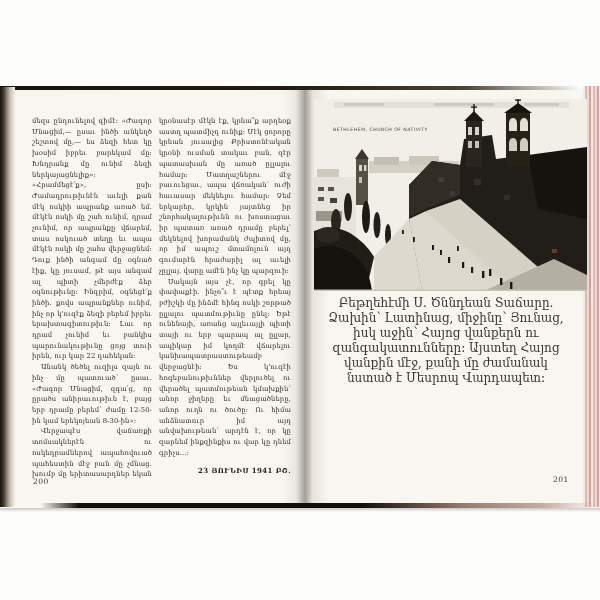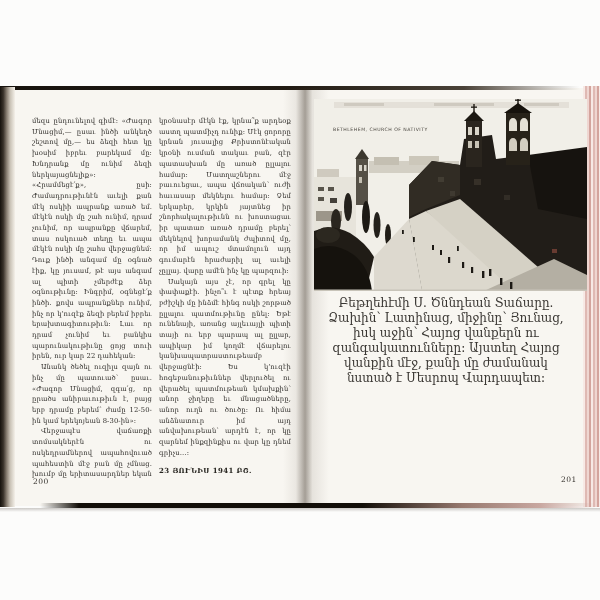--- a/index.html
+++ b/index.html
@@ -27,26 +27,26 @@
   .col{
     position:absolute;top:116px;height:362px;overflow:hidden;
     font-size:6.8px;line-height:10.7px;color:#2e2c29;text-align:justify;
     letter-spacing:0.1px;
   }
   .col p{margin:0;text-indent:9px;}
   .col p.noindent{text-indent:0;}
   .col1{left:32px;width:120px;}
   .col2{left:159px;width:132px;}
   .entry-heading{
-    font-weight:bold;font-size:7px;letter-spacing:0.4px;margin:7px 0 2px 0;
-    color:#26241f;text-align:left;
+    font-weight:bold;font-size:7px;letter-spacing:0.4px;margin:7px 0 2px 16px;
+    color:#26241f;text-align:right;
   }
   .page-number{position:absolute;font-size:7.5px;color:#35322d;letter-spacing:0.5px;text-align:right;}
   .page-number.left{left:33px;top:477px;}
-  .page-number.right{left:553px;top:475px;margin-left:8px;}
+  .page-number.right{left:553px;top:475px;}
   
   .photo{position:absolute;left:314px;top:99px;width:273px;height:192px;background:#f1efe8;overflow:hidden;}
   .photo svg{position:absolute;inset:0;}
   .photo-label{
     position:absolute;left:19px;top:28px;
     font-family:"DejaVu Sans",sans-serif;font-size:4.6px;letter-spacing:0.5px;
     color:#4a463f;white-space:nowrap;
   }
   .photo-caption{
     position:absolute;left:322px;top:296px;width:248px;

